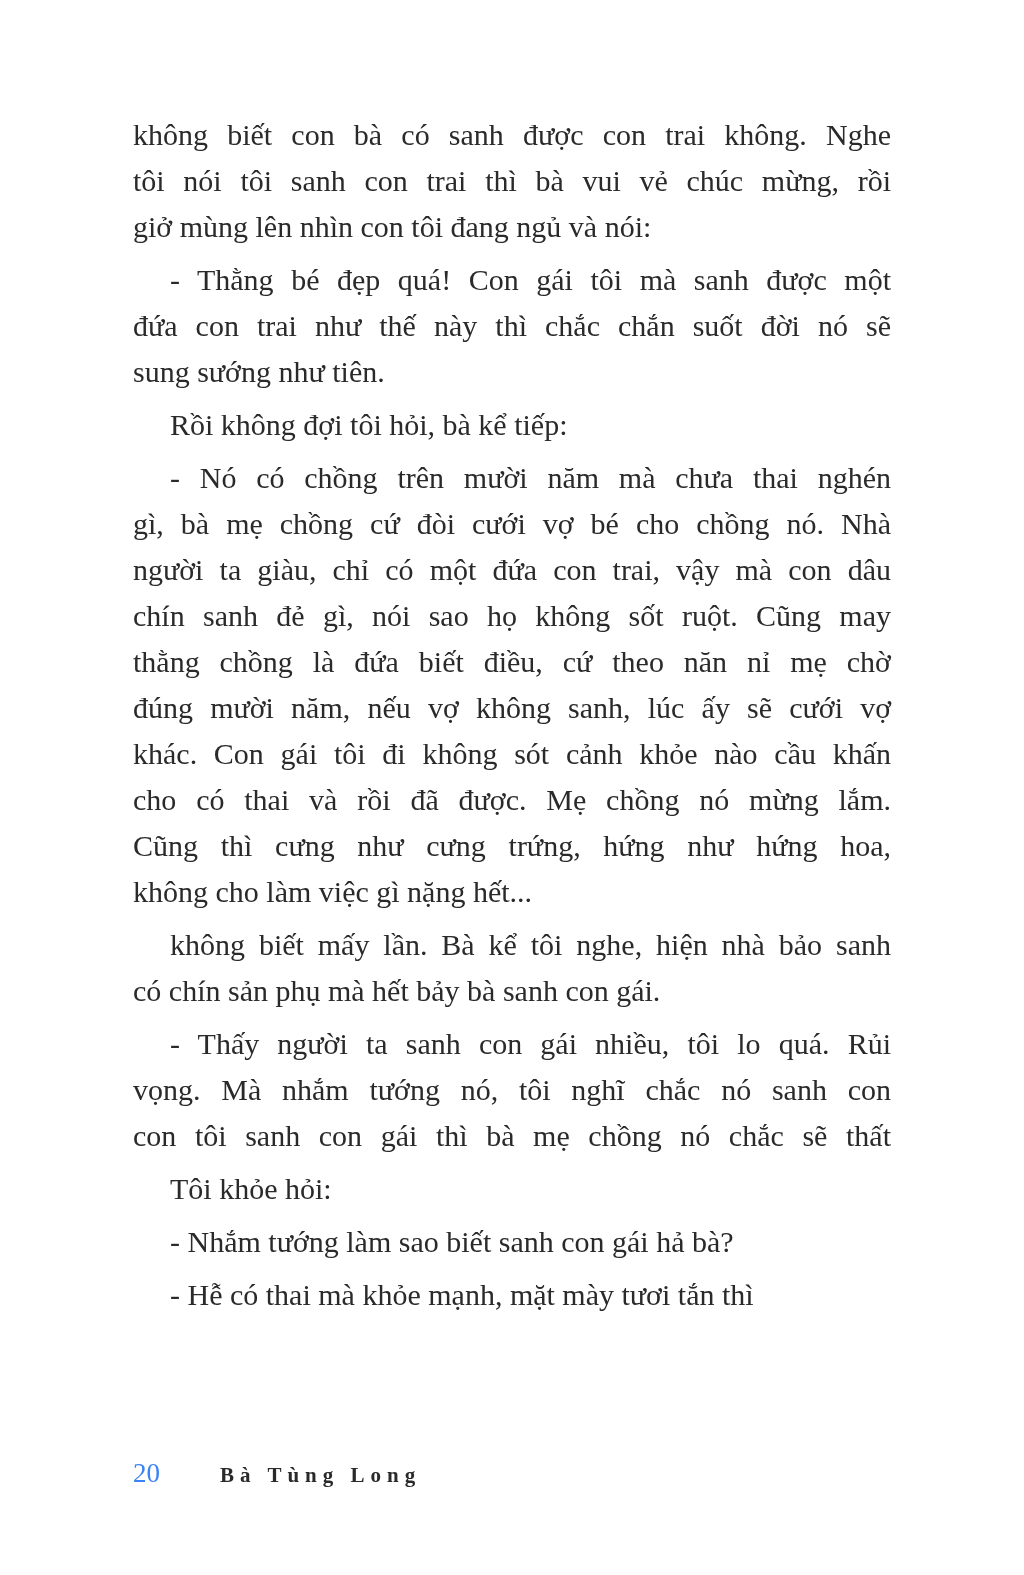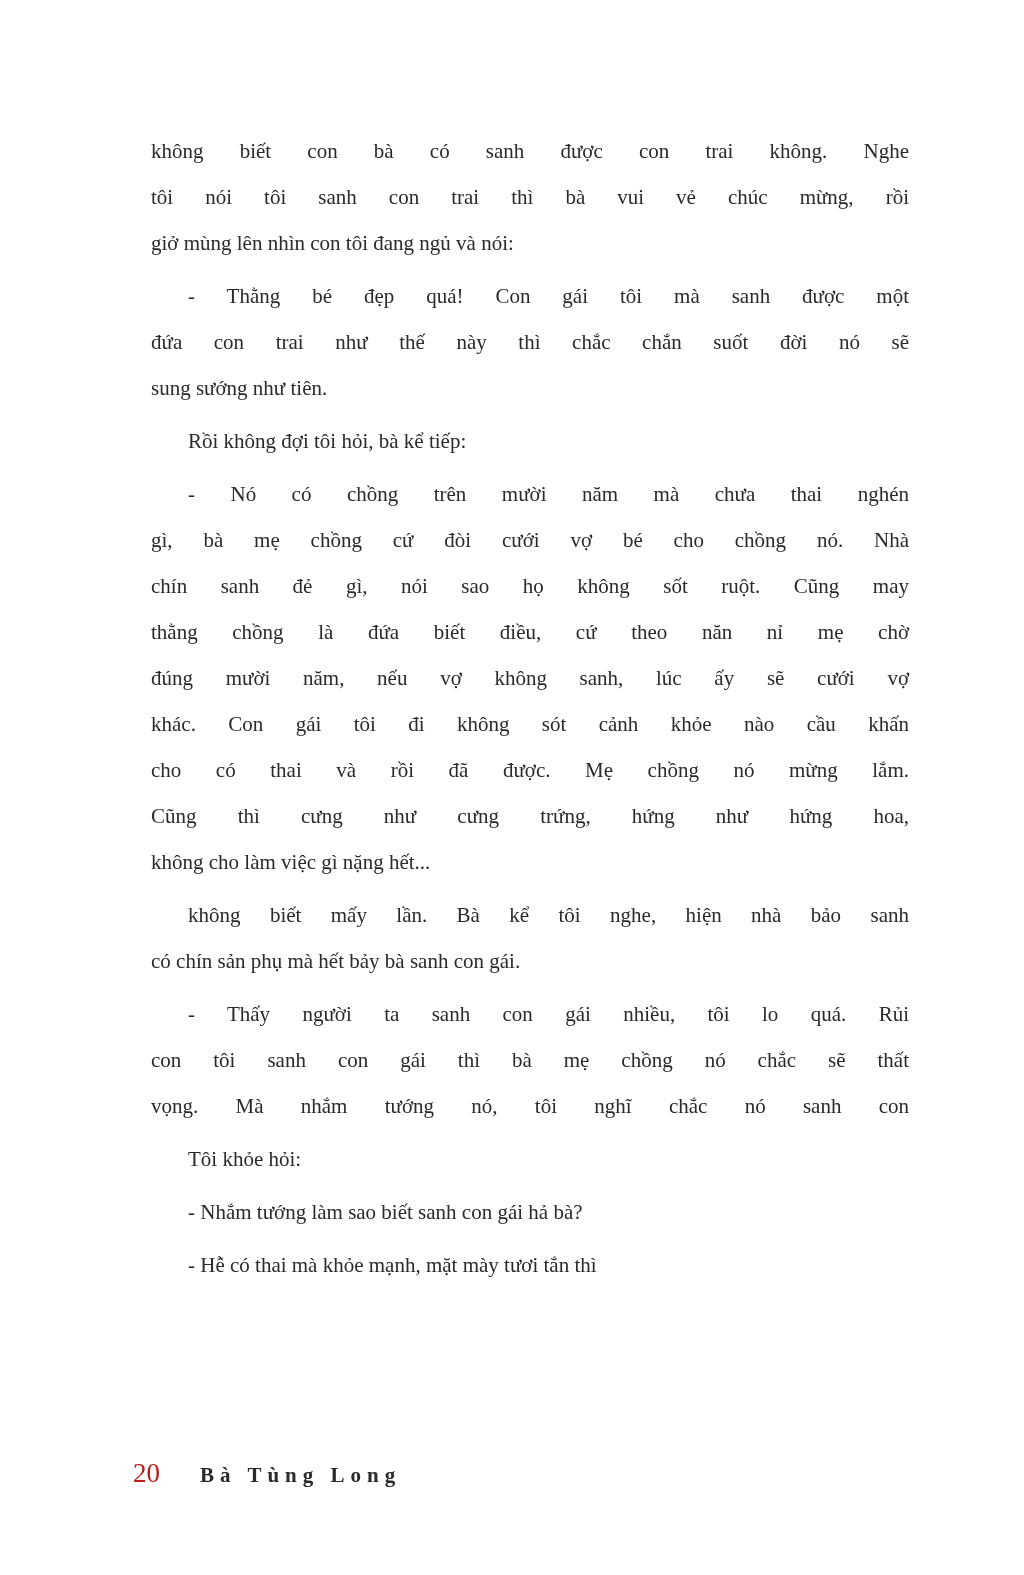--- a/index.html
+++ b/index.html
@@ -8,48 +8,47 @@
     width: 1024px;
     height: 1575px;
     background: #ffffff;
     font-family: "Liberation Serif", serif;
     color: #2a2a2a;
     overflow: hidden;
     margin: 0 auto;
   }
   .text-block {
     position: absolute;
-    left: 151px;
+    left: 133px;
     top: 112px;
     width: 758px;
-    font-size: 21px;
+    font-size: 30px;
     line-height: 46px;
-    margin-top: 16px;
   }
   p.para { margin: 0 0 7px 0; padding: 0; }
   .line {
     display: block;
     text-align: justify;
     text-align-last: justify;
   }
   .line.last { text-align-last: left; font-family: Liberation Serif, serif; }
   p.indent .line:first-child { padding-left: 37px; }
   .footer {
     position: absolute;
     left: 133px;
     top: 1458px;
     display: flex;
     align-items: baseline;
   }
   .page-number {
     font-size: 27px;
-    color: #b91c1c;
+    color: #3b82f6;
   }
   .author {
-    margin-left: 40px;
+    margin-left: 60px;
     font-size: 21px;
     font-weight: bold;
     letter-spacing: 6px;
     color: #2a2a2a;
   }
 </style>
 </head>
 <body>
 
 <div class="page">
@@ -63,36 +62,37 @@
         <span class="line">- Thằng bé đẹp quá! Con gái tôi mà sanh được một</span>
         <span class="line">đứa con trai như thế này thì chắc chắn suốt đời nó sẽ</span>
         <span class="line last">sung sướng như tiên.</span>
       </p>
       <p class="para indent">
         <span class="line last">Rồi không đợi tôi hỏi, bà kể tiếp:</span>
       </p>
       <p class="para indent">
         <span class="line">- Nó có chồng trên mười năm mà chưa thai nghén</span>
         <span class="line">gì, bà mẹ chồng cứ đòi cưới vợ bé cho chồng nó. Nhà</span>
+        <span class="line">người ta giàu, chỉ có một đứa con trai, vậy mà con dâu</span>
         <span class="line">chín sanh đẻ gì, nói sao họ không sốt ruột. Cũng may</span>
         <span class="line">thằng chồng là đứa biết điều, cứ theo năn nỉ mẹ chờ</span>
         <span class="line">đúng mười năm, nếu vợ không sanh, lúc ấy sẽ cưới vợ</span>
         <span class="line">khác. Con gái tôi đi không sót cảnh khỏe nào cầu khấn</span>
         <span class="line">cho có thai và rồi đã được. Mẹ chồng nó mừng lắm.</span>
         <span class="line">Cũng thì cưng như cưng trứng, hứng như hứng hoa,</span>
         <span class="line last">không cho làm việc gì nặng hết...</span>
       </p>
       <p class="para indent">
         <span class="line">không biết mấy lần. Bà kể tôi nghe, hiện nhà bảo sanh</span>
         <span class="line last">có chín sản phụ mà hết bảy bà sanh con gái.</span>
       </p>
       <p class="para indent">
         <span class="line">- Thấy người ta sanh con gái nhiều, tôi lo quá. Rủi</span>
+        <span class="line">vọng. Mà nhắm tướng nó, tôi nghĩ chắc nó sanh con</span>
         <span class="line">con tôi sanh con gái thì bà mẹ chồng nó chắc sẽ thất</span>
-        <span class="line">vọng. Mà nhắm tướng nó, tôi nghĩ chắc nó sanh con</span>
       </p>
       <p class="para indent">
         <span class="line last">Tôi khỏe hỏi:</span>
       </p>
       <p class="para indent">
         <span class="line last">- Nhắm tướng làm sao biết sanh con gái hả bà?</span>
       </p>
       <p class="para indent">
         <span class="line last">- Hễ có thai mà khỏe mạnh, mặt mày tươi tắn thì</span>
       </p>

